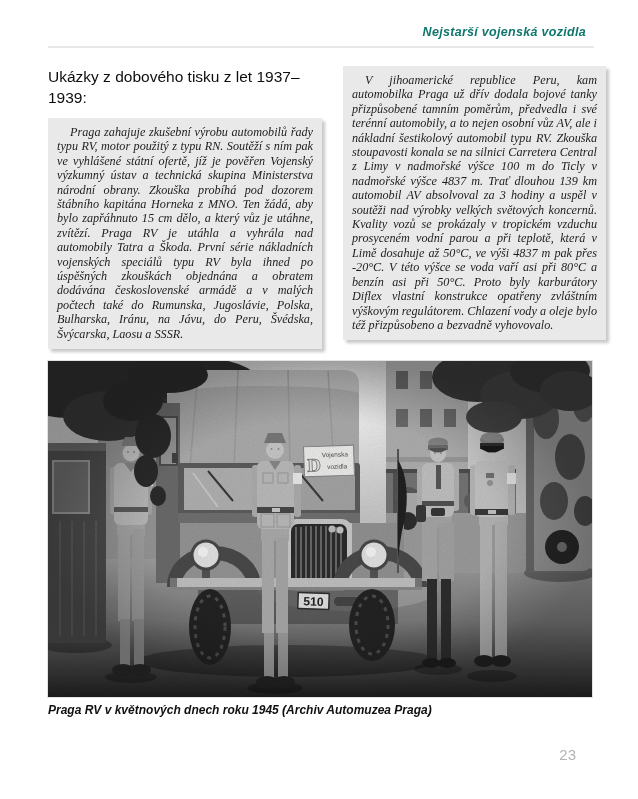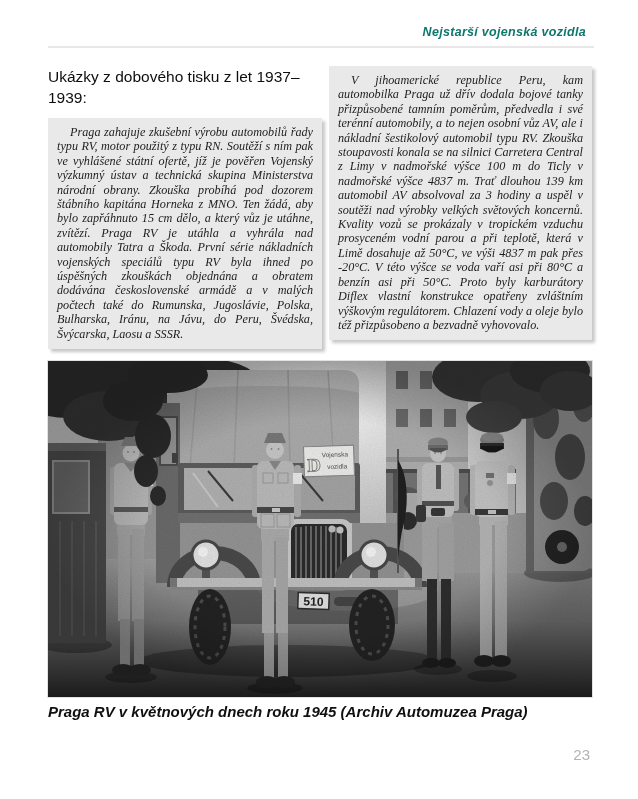--- a/index.html
+++ b/index.html
@@ -1,34 +1,34 @@
 <!DOCTYPE html>
 <html><head>
 <meta charset="utf-8">
 <style>
   html,body{margin:0;padding:0;background:#ffffff;}
   .page{position:relative;width:638px;height:799px;background:#ffffff;overflow:hidden;
         font-family:"Liberation Sans",sans-serif;}
   .header-title{position:absolute;top:25px;right:52px;font-size:12.5px;font-weight:bold;
         font-style:italic;color:#0f766e;letter-spacing:0.3px;}
   .header-rule{position:absolute;top:46px;left:48px;width:546px;height:2px;background:#e8e8e8;}
-  .columns{position:absolute;left:48px;top:66px;width:580px;display:flex;gap:7px;align-items:flex-start;}
+  .columns{position:absolute;left:48px;top:66px;width:580px;display:flex;gap:21px;align-items:flex-start;}
   .col-left{width:274px;}
   .col-right{width:263px;}
   .section-heading{margin:0 0 10px 0;font-size:15.5px;font-weight:normal;color:#0e0e0e;
         line-height:21px;}
   .text-box{background:#e9e9e9;box-shadow:3px 3px 3px rgba(0,0,0,0.22);padding:7px 9px 8px 9px;}
   .text-box p{margin:0;font-family:"Liberation Serif","DejaVu Serif",serif;font-style:italic;
         font-size:12.2px;line-height:14.4px;color:#1d1d1d;text-align:justify;text-indent:13px;}
   .photo{position:absolute;left:48px;top:361px;width:544px;height:336px;margin:0;padding:0;
         box-shadow:0 0 0 1px #e2e2e2;}
   .photo svg{display:block;}
-  .caption{position:absolute;left:48px;top:703px;width:544px;font-size:15px;font-weight:bold;
+  .caption{position:absolute;left:48px;top:703px;width:544px;font-size:12px;font-weight:bold;
         font-style:italic;color:#101010;}
-  .page-number{position:absolute;top:746px;right:48px;font-size:15px;color:#b3b3b3;}
+  .page-number{position:absolute;top:746px;right:62px;font-size:15px;color:#b3b3b3;}
 </style>
 </head>
 <body>
 
 <div class="page">
 
   <span class="header-title">Nejstarší vojenská vozidla</span>
   <div class="header-rule"></div>
 
   <div class="columns">

